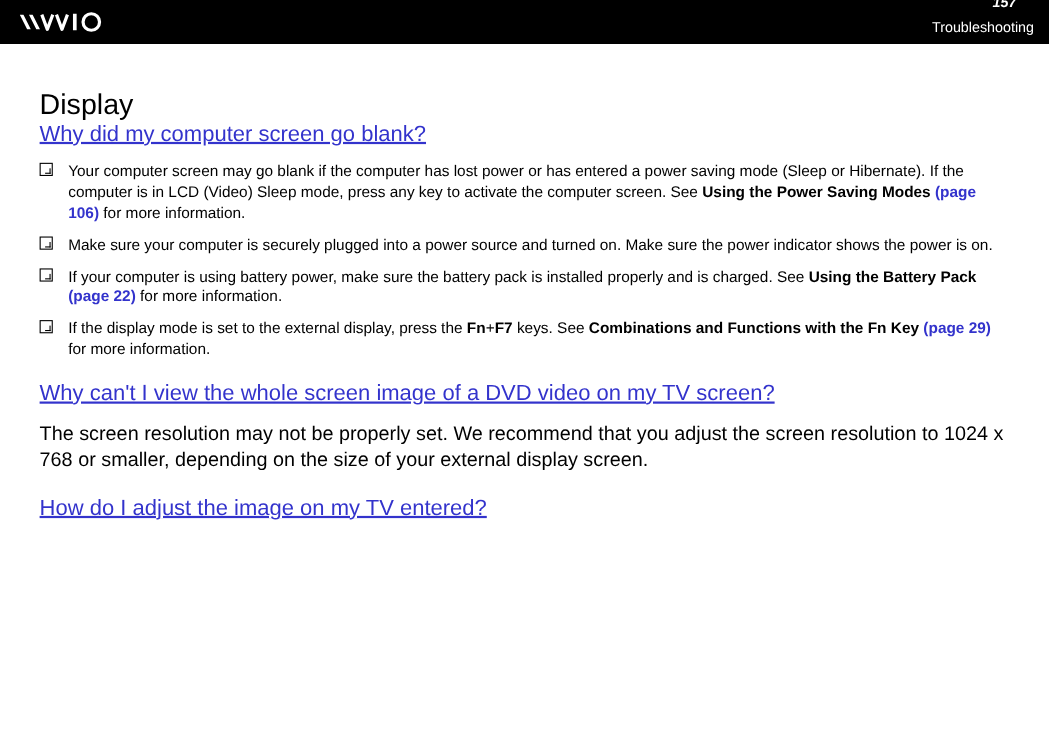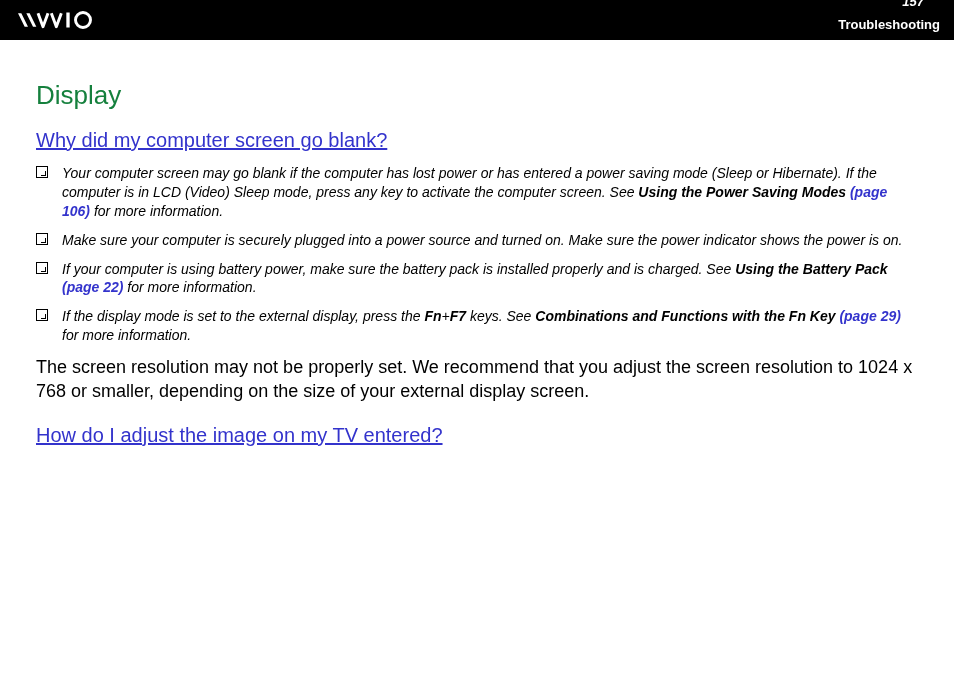--- a/index.html
+++ b/index.html
@@ -50,33 +50,32 @@
     background: #000;
     color: #fff;
     font-style: italic;
     font-weight: bold;
     font-size: 13px;
     padding: 0 6px;
     height: 16px;
     line-height: 16px;
   }
   .section-name {
-    font-weight: bold;
+    font-weight: normal;
     font-size: 13px;
     color: #fff;
     margin-top: 8px;
   }
   .content {
     padding: 40px 36px 0 36px;
   }
   .page-title {
     font-size: 26px;
     font-weight: normal;
-    color: #15803d;
-    margin-bottom: 18px;
+    color: #000000;
   }
   .q-heading {
     font-size: 20px;
     font-weight: normal;
     color: #3333cc;
     margin-bottom: 12px;
     margin-top: 20px;
     text-decoration: underline;
   }
   .q-heading:first-of-type { margin-top: 0; }
@@ -98,21 +97,21 @@
     position: relative;
   }
   .bullet-list li .bullet-icon::after {
     content: "";
     position: absolute;
     right: 1px; bottom: 1px;
     width: 4px; height: 4px;
     border-right: 1.5px solid #000;
     border-bottom: 1.5px solid #000;
   }
-  .bullet-list li .item-body { flex: 1; font-style: italic; }
+  .bullet-list li .item-body { flex: 1; }
   .item-body b { font-weight: bold; }
   .item-body .link { color: #3333cc; font-weight: bold; }
   .para {
     font-size: 18px;
     line-height: 1.35;
     color: #000;
     margin-bottom: 4px;
   }
 </style>
 </head>
@@ -161,16 +160,17 @@
       </span>
     </li>
     <li>
       <span class="bullet-icon"></span>
       <span class="item-body">
         <span>If the display mode is set to the external display, press the </span><b>Fn</b><span>+</span><b>F7</b><span> keys. See </span><b>Combinations and Functions with the Fn Key </b><span class="link">(page 29)</span><span> for more information.</span>
       </span>
     </li>
   </ul>
 
+  <h2 class="q-heading">Why can't I view the whole screen image of a DVD video on my TV screen?</h2>
   <p class="para">The screen resolution may not be properly set. We recommend that you adjust the screen resolution to 1024 x 768 or smaller, depending on the size of your external display screen.</p>
 
   <h2 class="q-heading">How do I adjust the image on my TV entered?</h2>
 </div>
 
 </body></html>

